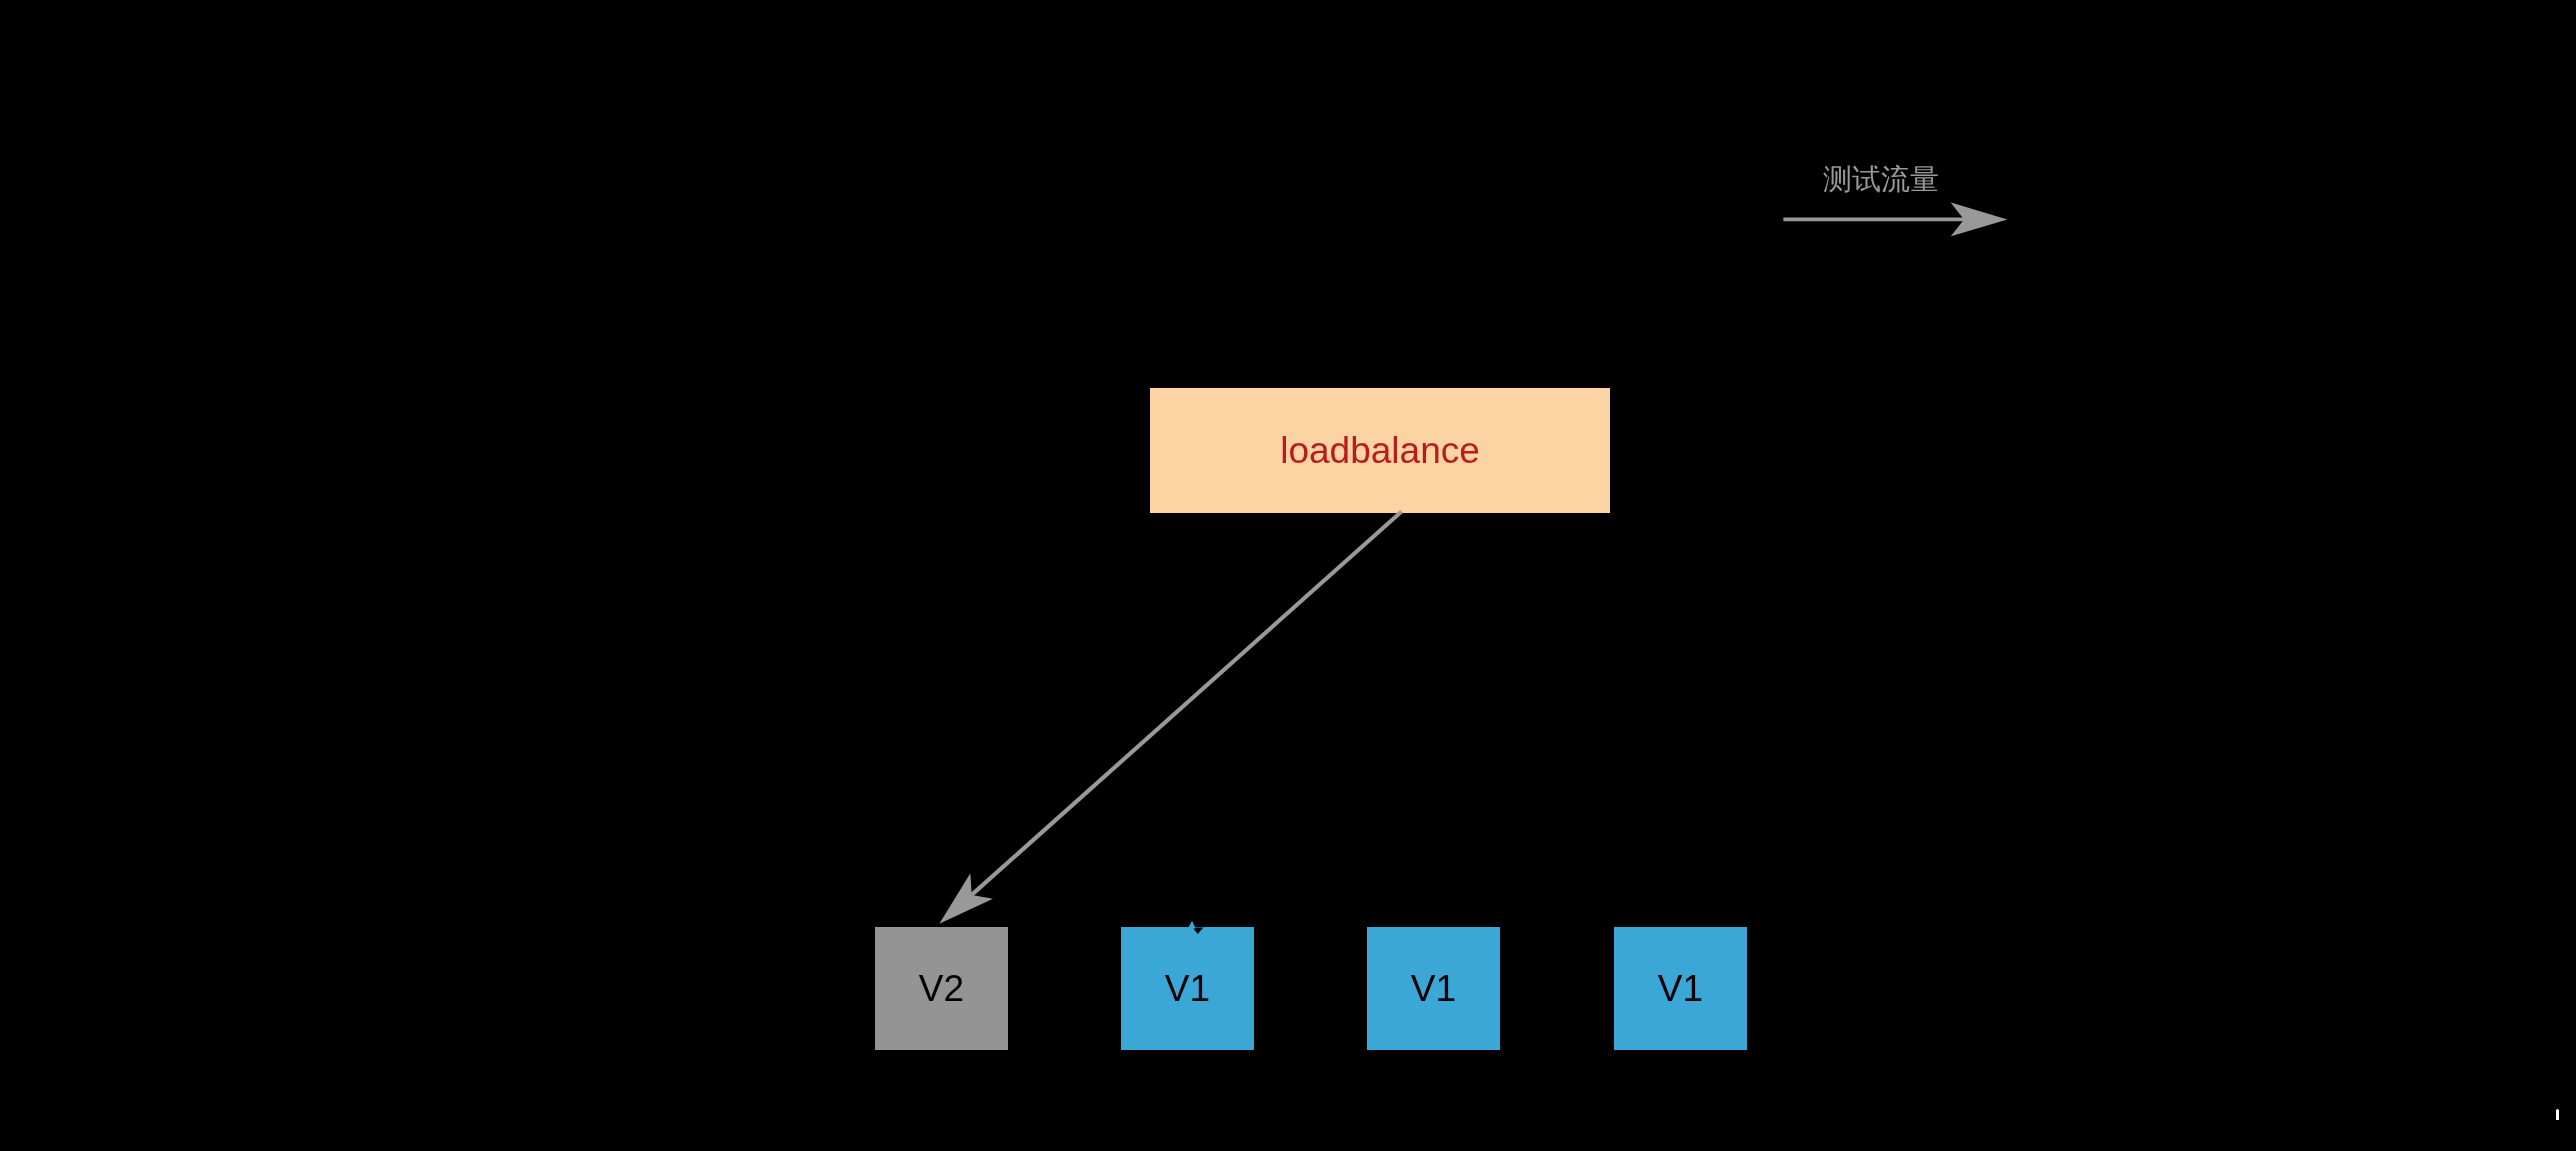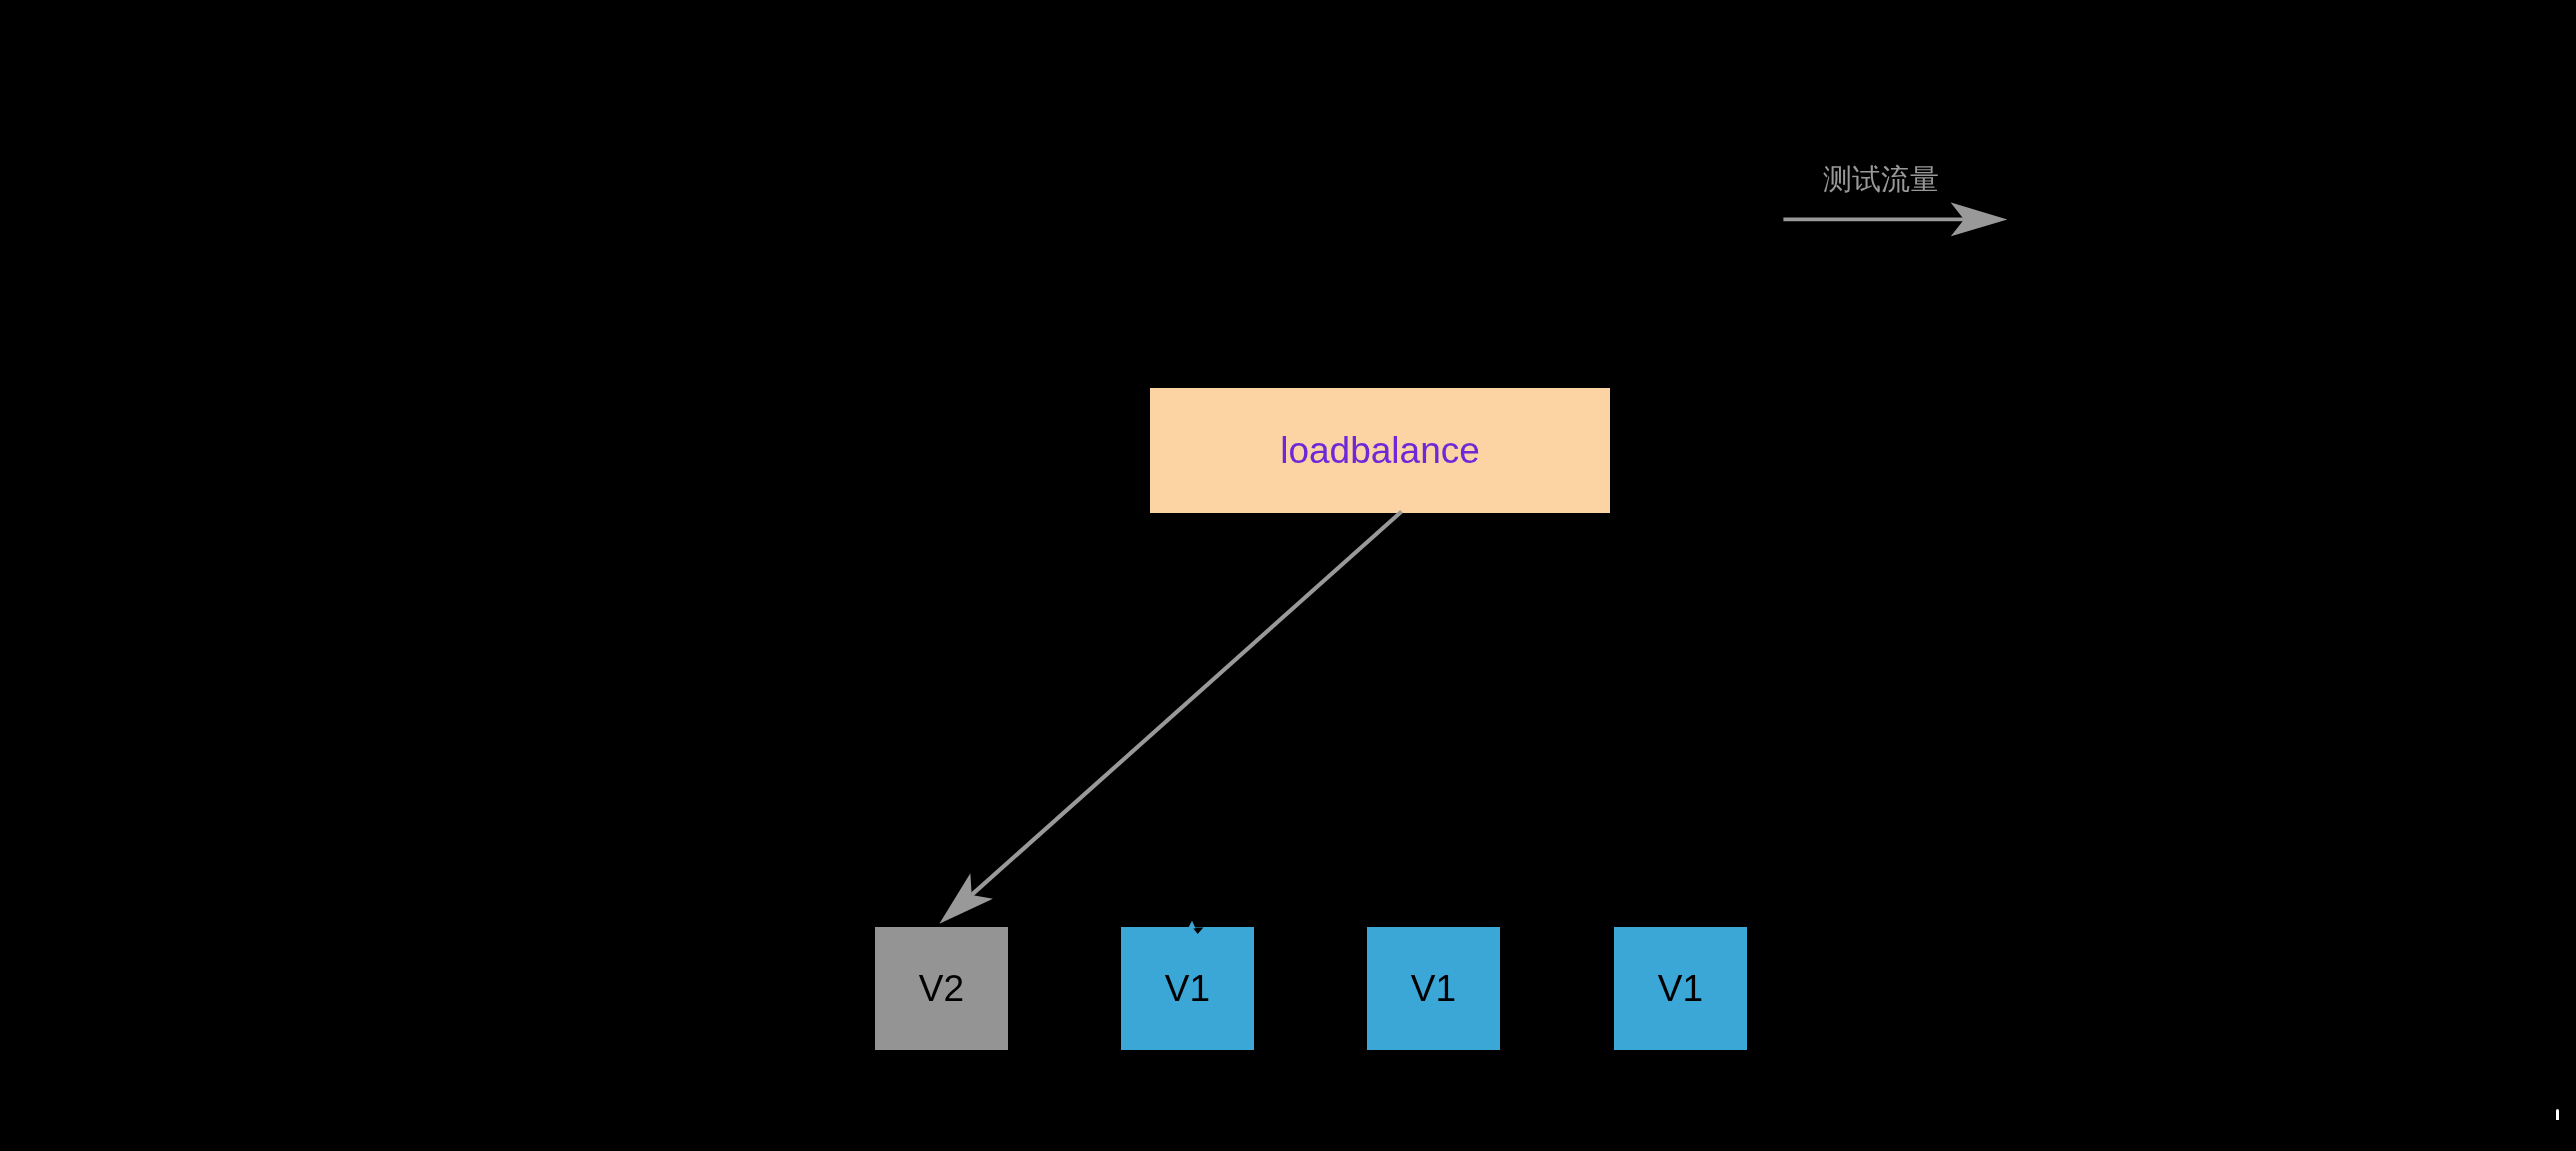--- a/index.html
+++ b/index.html
@@ -76,21 +76,21 @@
     background: #FFFFFF;
   }
 </style>
 </head>
 <body>
 
 <div class="canvas" style="background-color: rgb(0, 0, 0);">
 
   <div class="legend-label" style="color: rgb(153, 153, 153);">测试流量</div>
 
-  <div class="node node-lb" style="background-color: rgb(252, 211, 163); color: #6d28d9;">
+  <div class="node node-lb" style="background-color: rgb(252, 211, 163); color: #b91c1c;">
     <span>loadbalance</span>
   </div>
 
   <div class="node node-sq node-v2" style="background-color: rgb(148, 148, 148); color: rgb(0, 0, 0);">
     <span>V2</span>
   </div>
 
   <div class="node node-sq node-v1a" style="background-color: rgb(59, 167, 214); color: rgb(0, 0, 0);">
     <span>V1</span>
   </div>

